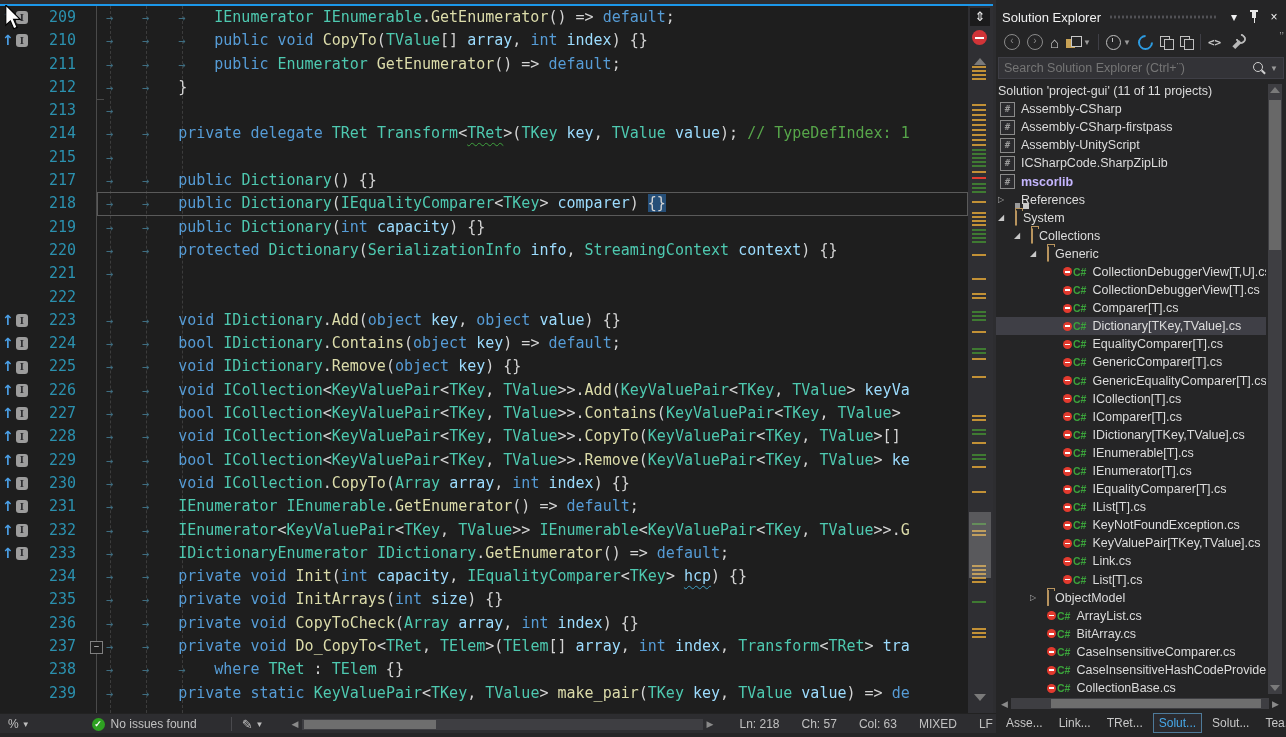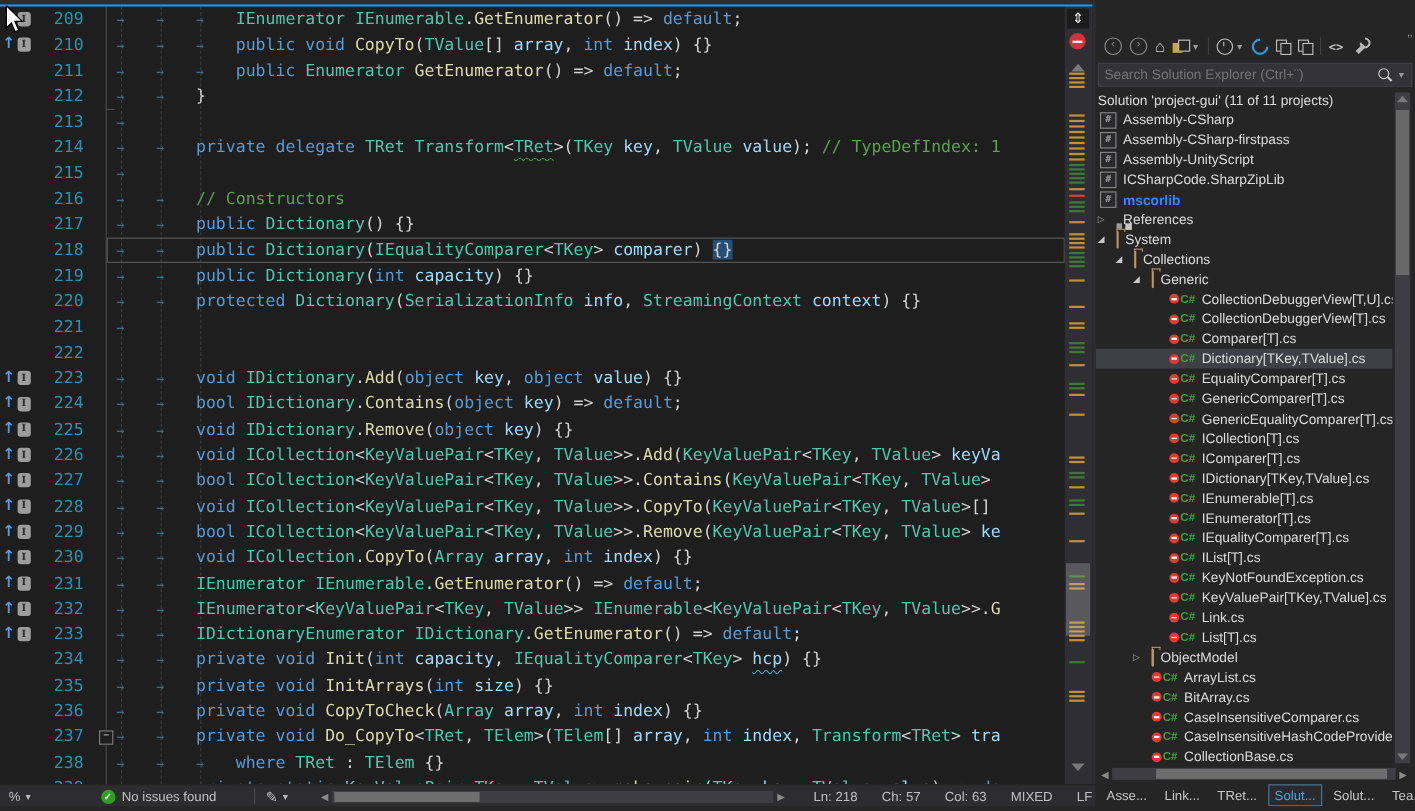--- a/index.html
+++ b/index.html
@@ -99,21 +99,21 @@
   .folder::before{content:"";position:absolute;top:-3px;left:-1px;width:6px;height:2px;border:1px solid #B8945E;border-bottom:none;}
   .folder.filled{background:#C8A978;}
   .proj{width:13px;height:13px;border:1px solid #8A8A8A;background:#2A2A2D;color:#9A9A9A;font:bold 9px "DejaVu Sans Mono",monospace;display:flex;align-items:center;justify-content:center;}
   .refs{position:relative;width:15px;height:11px;}
   .refs::before{content:"";position:absolute;left:0;top:3px;width:5px;height:5px;background:#9A9A9A;}
   .refs::after{content:"";position:absolute;left:8px;top:3px;width:6px;height:6px;background:#C8C8C8;}
   .csfile{display:flex;align-items:center;}
   .badge{width:9px;height:9px;border-radius:50%;background:#E23A2E;position:relative;margin-right:1px;}
   .badge::after{content:"";position:absolute;left:2px;top:3.7px;width:5px;height:1.5px;background:#fff;}
   .csglyph{color:#3BA33B;font:bold 10.5px "Liberation Sans",sans-serif;}
-  .bold{font-weight:bold;color:#3b82f6;}
+  .bold{font-weight:bold;color:#c4b5fd;}
   
   #tvscroll{position:absolute;left:272px;top:84px;width:14px;height:610px;background:#3E3E42;}
   #tv-up{position:absolute;left:2px;top:3px;width:0;height:0;border:5px solid transparent;border-bottom:6px solid #7A7A7A;border-top:none;}
   #tv-thumb{position:absolute;left:1px;top:16px;width:12px;height:150px;background:#686868;}
   #tv-down{position:absolute;left:2px;bottom:3px;width:0;height:0;border:5px solid transparent;border-top:6px solid #7A7A7A;border-bottom:none;}
   #thscroll{position:absolute;left:2px;top:697px;width:284px;height:13px;display:flex;align-items:center;}
   #th-track{position:relative;flex:1;height:11px;background:#3E3E42;}
   #th-thumb{position:absolute;left:40px;top:1px;width:210px;height:9px;background:#6E6E6E;}
   .harrow{color:#8A8A8A;font-size:9px;padding:0 3px;}
   
@@ -132,21 +132,20 @@
   <div id="structline"></div>
   <div id="structtick"></div>
   <div id="lines">
       <div class="line"><span class="mods"><span class="mod-arrow">↑</span><span class="mod-box">I</span></span><span class="lnum">209</span><span class="code"><span class="tab">→</span><span class="tab">→</span><span class="tab">→</span><span class="seg t">IEnumerator</span><span class="seg d"> </span><span class="seg t">IEnumerable</span><span class="seg d">.</span><span class="seg m">GetEnumerator</span><span class="seg d">() =&gt; </span><span class="seg k">default</span><span class="seg d">;</span></span></div>
       <div class="line"><span class="mods"><span class="mod-arrow">↑</span><span class="mod-box">I</span></span><span class="lnum">210</span><span class="code"><span class="tab">→</span><span class="tab">→</span><span class="tab">→</span><span class="seg k">public</span><span class="seg d"> </span><span class="seg k">void</span><span class="seg d"> </span><span class="seg m">CopyTo</span><span class="seg d">(</span><span class="seg t">TValue</span><span class="seg d">[] </span><span class="seg p">array</span><span class="seg d">, </span><span class="seg k">int</span><span class="seg d"> </span><span class="seg p">index</span><span class="seg d">) {}</span></span></div>
       <div class="line"><span class="lnum">211</span><span class="code"><span class="tab">→</span><span class="tab">→</span><span class="tab">→</span><span class="seg k">public</span><span class="seg d"> </span><span class="seg t">Enumerator</span><span class="seg d"> </span><span class="seg m">GetEnumerator</span><span class="seg d">() =&gt; </span><span class="seg k">default</span><span class="seg d">;</span></span></div>
       <div class="line"><span class="lnum">212</span><span class="code"><span class="tab">→</span><span class="tab">→</span><span class="seg d">}</span></span></div>
       <div class="line"><span class="lnum">213</span><span class="code"><span class="tab">→</span></span></div>
       <div class="line"><span class="lnum">214</span><span class="code"><span class="tab">→</span><span class="tab">→</span><span class="seg k">private</span><span class="seg d"> </span><span class="seg k">delegate</span><span class="seg d"> </span><span class="seg t">TRet</span><span class="seg d"> </span><span class="seg t">Transform</span><span class="seg d">&lt;</span><span class="seg t sqg">TRet</span><span class="seg d">&gt;(</span><span class="seg t">TKey</span><span class="seg d"> </span><span class="seg p">key</span><span class="seg d">, </span><span class="seg t">TValue</span><span class="seg d"> </span><span class="seg p">value</span><span class="seg d">); </span><span class="seg c">// TypeDefIndex: 1</span></span></div>
       <div class="line"><span class="lnum">215</span><span class="code"><span class="tab">→</span></span></div>
-      <div class="line"><span class="lnum">216</span><span class="code"><span class="tab">→</span><span class="tab">→</span><span class="seg c">// Constructors</span></span></div>
       <div class="line"><span class="lnum">217</span><span class="code"><span class="tab">→</span><span class="tab">→</span><span class="seg k">public</span><span class="seg d"> </span><span class="seg t">Dictionary</span><span class="seg d">() {}</span></span></div>
       <div class="line current"><span class="lnum">218</span><span class="code"><span class="tab">→</span><span class="tab">→</span><span class="seg k">public</span><span class="seg d"> </span><span class="seg t">Dictionary</span><span class="seg d">(</span><span class="seg t">IEqualityComparer</span><span class="seg d">&lt;</span><span class="seg t">TKey</span><span class="seg d">&gt; </span><span class="seg p">comparer</span><span class="seg d">) </span><span class="seg d sel">{}</span></span></div>
       <div class="line"><span class="lnum">219</span><span class="code"><span class="tab">→</span><span class="tab">→</span><span class="seg k">public</span><span class="seg d"> </span><span class="seg t">Dictionary</span><span class="seg d">(</span><span class="seg k">int</span><span class="seg d"> </span><span class="seg p">capacity</span><span class="seg d">) {}</span></span></div>
       <div class="line"><span class="lnum">220</span><span class="code"><span class="tab">→</span><span class="tab">→</span><span class="seg k">protected</span><span class="seg d"> </span><span class="seg t">Dictionary</span><span class="seg d">(</span><span class="seg t">SerializationInfo</span><span class="seg d"> </span><span class="seg p">info</span><span class="seg d">, </span><span class="seg t">StreamingContext</span><span class="seg d"> </span><span class="seg p">context</span><span class="seg d">) {}</span></span></div>
       <div class="line"><span class="lnum">221</span><span class="code"><span class="tab">→</span></span></div>
       <div class="line"><span class="lnum">222</span></div>
       <div class="line"><span class="mods"><span class="mod-arrow">↑</span><span class="mod-box">I</span></span><span class="lnum">223</span><span class="code"><span class="tab">→</span><span class="tab">→</span><span class="seg k">void</span><span class="seg d"> </span><span class="seg t">IDictionary</span><span class="seg d">.</span><span class="seg m">Add</span><span class="seg d">(</span><span class="seg k">object</span><span class="seg d"> </span><span class="seg p">key</span><span class="seg d">, </span><span class="seg k">object</span><span class="seg d"> </span><span class="seg p">value</span><span class="seg d">) {}</span></span></div>
       <div class="line"><span class="mods"><span class="mod-arrow">↑</span><span class="mod-box">I</span></span><span class="lnum">224</span><span class="code"><span class="tab">→</span><span class="tab">→</span><span class="seg k">bool</span><span class="seg d"> </span><span class="seg t">IDictionary</span><span class="seg d">.</span><span class="seg m">Contains</span><span class="seg d">(</span><span class="seg k">object</span><span class="seg d"> </span><span class="seg p">key</span><span class="seg d">) =&gt; </span><span class="seg k">default</span><span class="seg d">;</span></span></div>
       <div class="line"><span class="mods"><span class="mod-arrow">↑</span><span class="mod-box">I</span></span><span class="lnum">225</span><span class="code"><span class="tab">→</span><span class="tab">→</span><span class="seg k">void</span><span class="seg d"> </span><span class="seg t">IDictionary</span><span class="seg d">.</span><span class="seg m">Remove</span><span class="seg d">(</span><span class="seg k">object</span><span class="seg d"> </span><span class="seg p">key</span><span class="seg d">) {}</span></span></div>
       <div class="line"><span class="mods"><span class="mod-arrow">↑</span><span class="mod-box">I</span></span><span class="lnum">226</span><span class="code"><span class="tab">→</span><span class="tab">→</span><span class="seg k">void</span><span class="seg d"> </span><span class="seg t">ICollection</span><span class="seg d">&lt;</span><span class="seg t">KeyValuePair</span><span class="seg d">&lt;</span><span class="seg t">TKey</span><span class="seg d">, </span><span class="seg t">TValue</span><span class="seg d">&gt;&gt;.</span><span class="seg m">Add</span><span class="seg d">(</span><span class="seg t">KeyValuePair</span><span class="seg d">&lt;</span><span class="seg t">TKey</span><span class="seg d">, </span><span class="seg t">TValue</span><span class="seg d">&gt; </span><span class="seg p">keyVa</span></span></div>
@@ -270,20 +269,31 @@
     <span id="hs-right">▶</span>
   </div>
   <span class="posfield">Ln: 218</span>
   <span class="posfield">Ch: 57</span>
   <span class="posfield">Col: 63</span>
   <span class="posfield">MIXED</span>
   <span class="posfield">LF</span>
 </div>
 
 <div id="panel">
+  <div id="paneltitle">
+    <span>Solution Explorer</span>
+    <span class="dots"></span>
+    <span class="titlebtn">▾</span>
+    <span class="titlebtn">
+        <span class="pin">
+          <i></i>
+        </span>
+      </span>
+    <span class="titlebtn">×</span>
+  </div>
 
   <div id="paneltoolbar">
     <span class="tbtn">
         <span class="circbtn">‹</span>
       </span>
     <span class="tbtn">
         <span class="circbtn">›</span>
       </span>
     <span class="tbtn">
         <span class="homeglyph">⌂</span>

